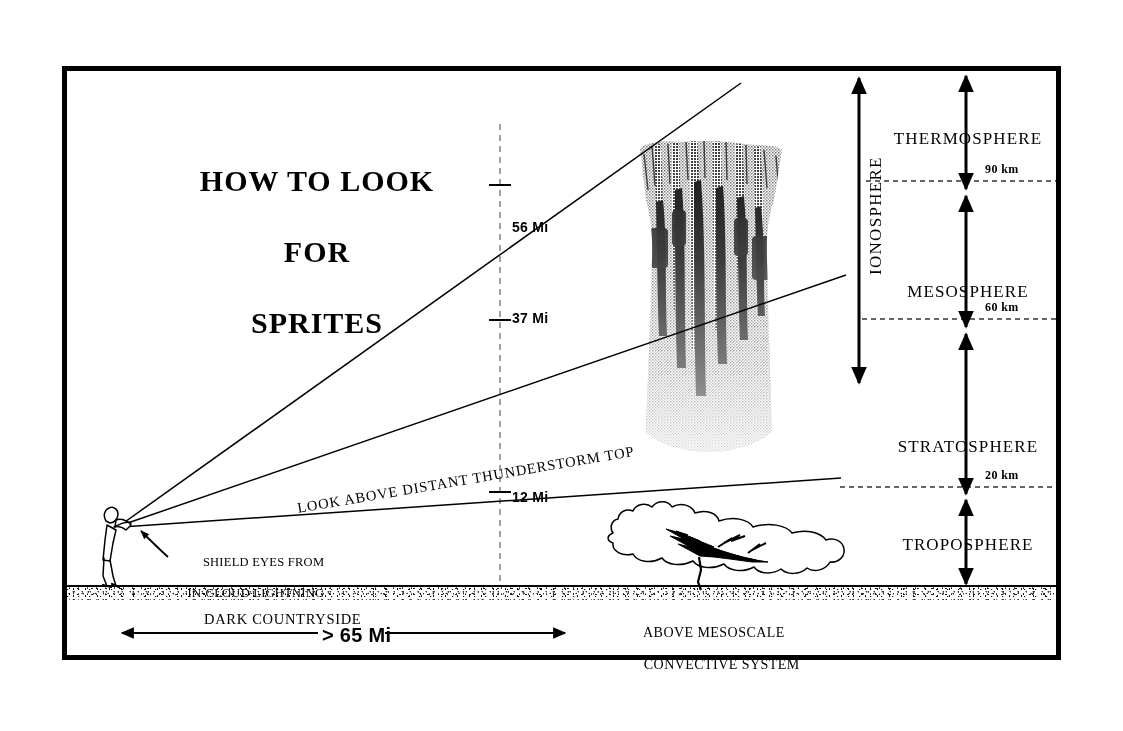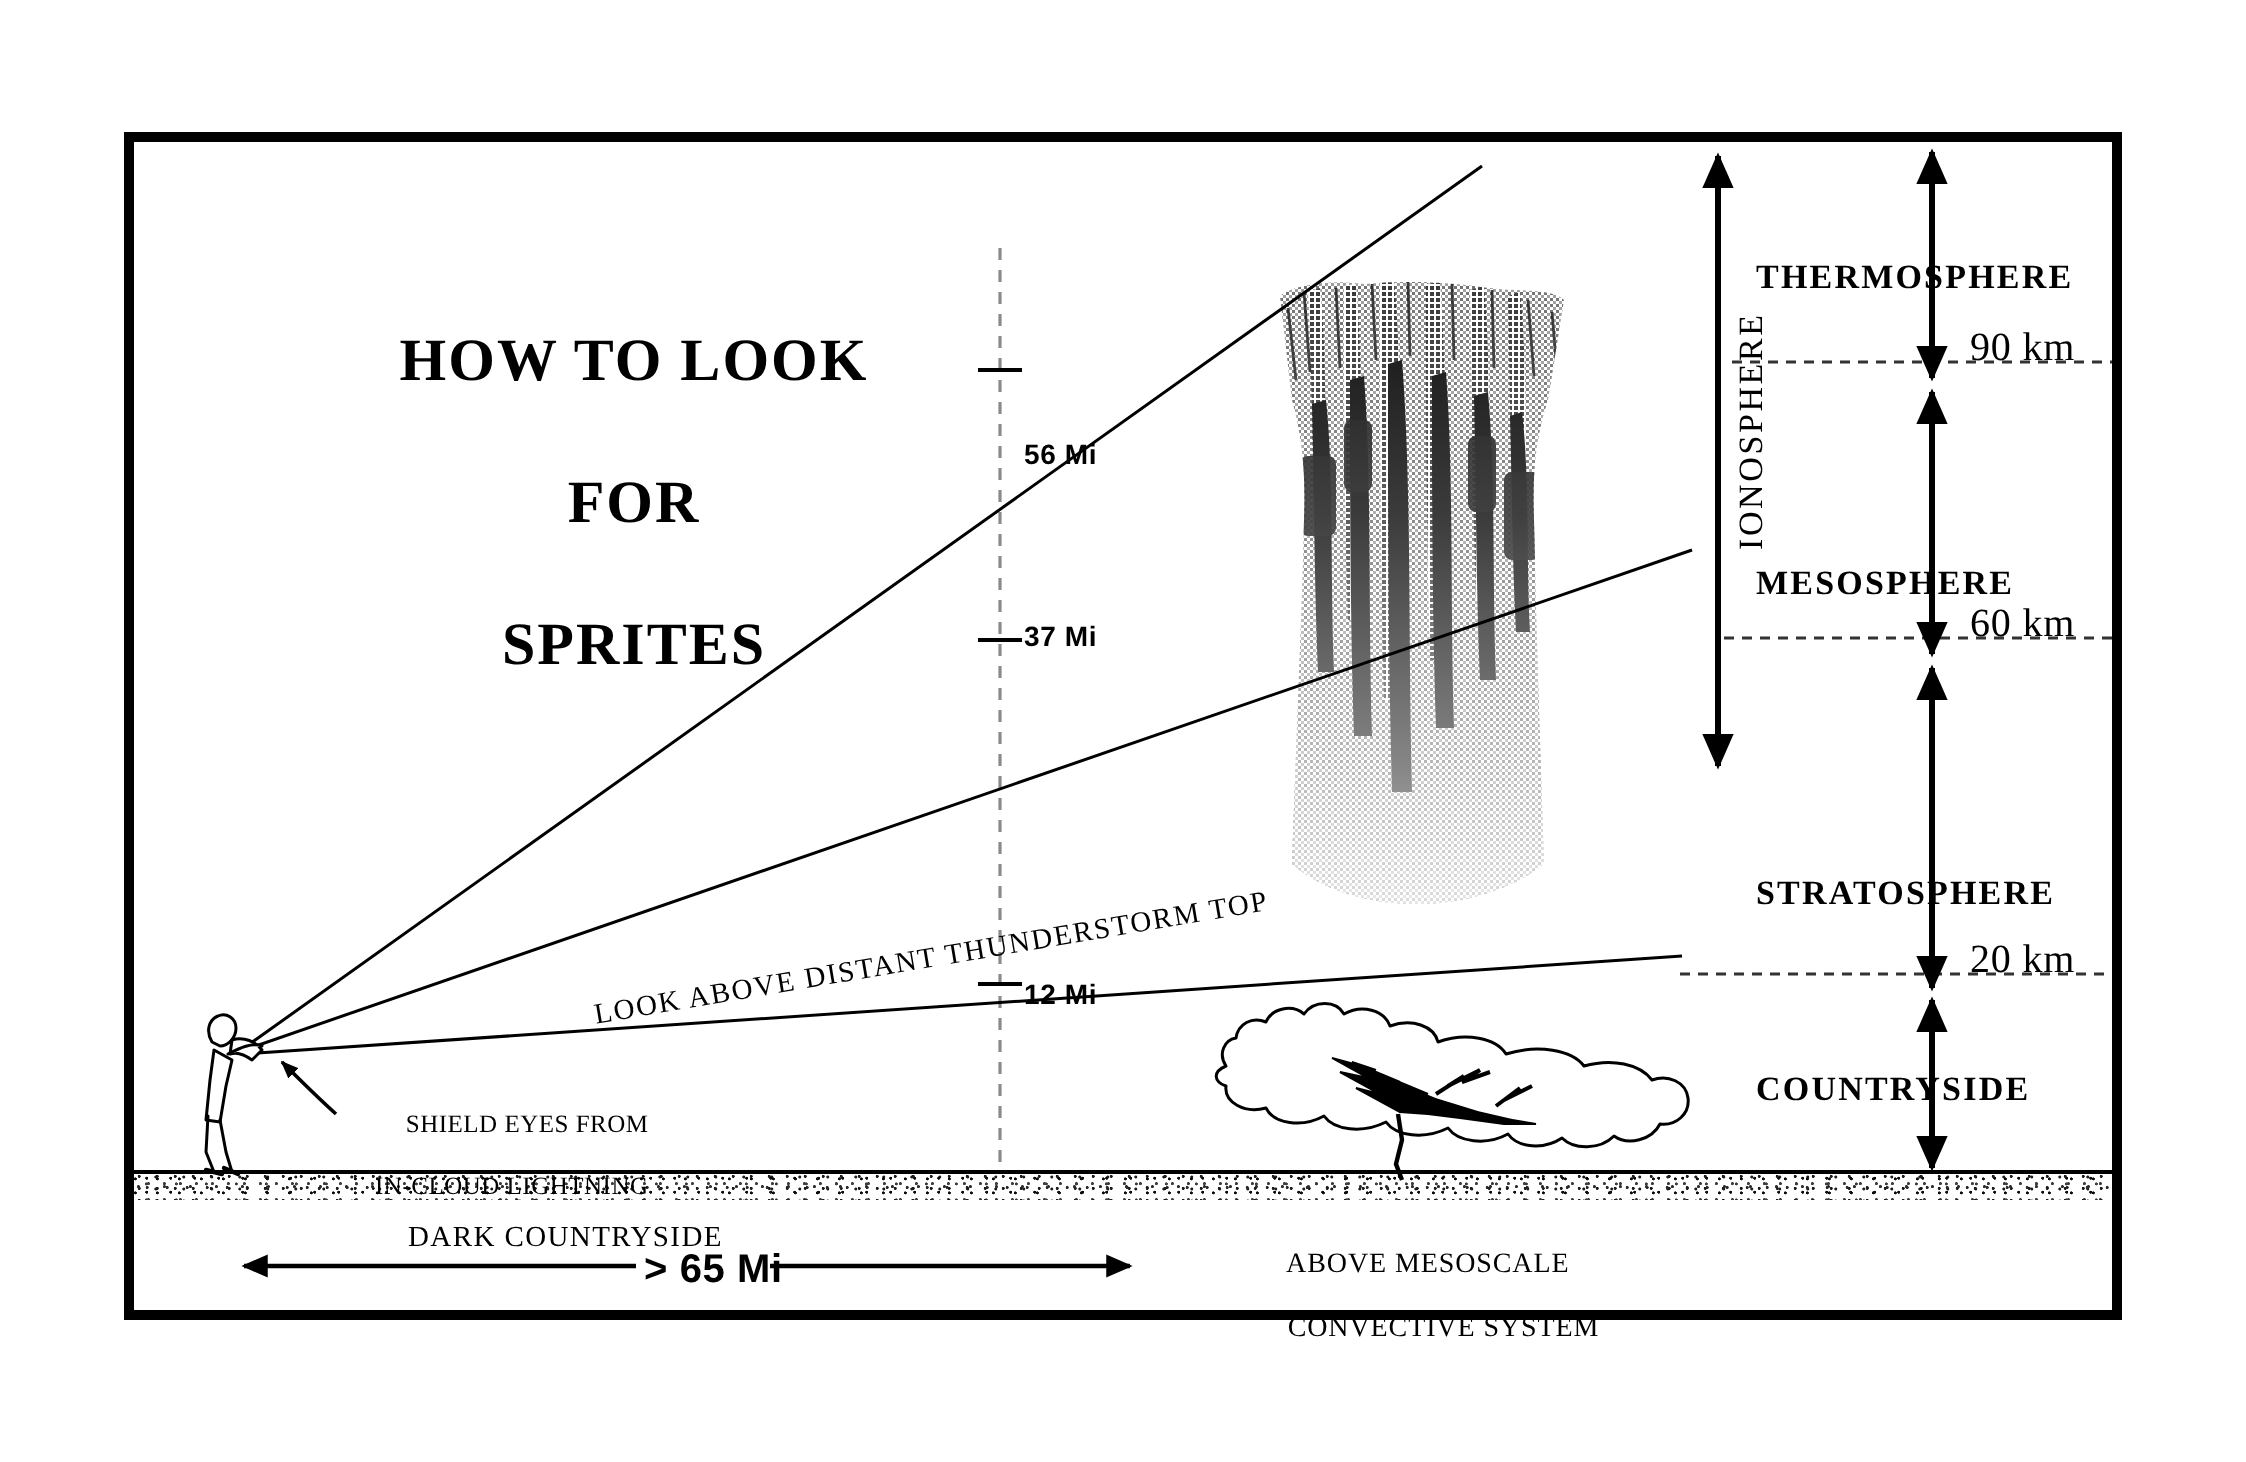--- a/index.html
+++ b/index.html
@@ -54,27 +54,28 @@
     font-weight: bold;
     letter-spacing: 1.0px;
     line-height: 1.18;
   }
   .mile-label {
     font-size: 14px;
     font-weight: bold;
     letter-spacing: 0.3px;
   }
   .km-label {
-    font-size: 20px;
+    font-size: 12px;
     letter-spacing: 0.4px;
+    font-weight: bold;
   }
   .layer-label {
     font-size: 17px;
     letter-spacing: 1.1px;
-    font-weight: bold;
+    text-align: center;
   }
   #ionosphere-label {
     font-size: 17px;
     letter-spacing: 1.3px;
     transform-origin: 0 0;
     transform: rotate(-90deg);
     left: 866px;
     top: 275px;
   }
   #sightline-label {
@@ -290,21 +291,21 @@
   <div class="txt sans mile-label" style="left:512px; top:311px;">37 Mi</div>
   <div class="txt sans mile-label" style="left:512px; top:490px;">12 Mi</div>
 
   <div class="txt serif km-label" style="left:985px; top:163px;">90 km</div>
   <div class="txt serif km-label" style="left:985px; top:301px;">60 km</div>
   <div class="txt serif km-label" style="left:985px; top:469px;text-align:right;">20 km</div>
 
   <div class="txt serif layer-label" style="left:878px; top:129px; width:180px;">THERMOSPHERE</div>
   <div class="txt serif layer-label" style="left:878px; top:282px; width:180px;">MESOSPHERE</div>
   <div class="txt serif layer-label" style="left:878px; top:437px; width:180px;">STRATOSPHERE</div>
-  <div class="txt serif layer-label" style="left:878px; top:535px; width:180px;">COUNTRYSIDE</div>
+  <div class="txt serif layer-label" style="left:878px; top:535px; width:180px;">TROPOSPHERE</div>
 
   <div class="txt serif" id="ionosphere-label">IONOSPHERE</div>
 
   <div class="txt serif" id="sightline-label">LOOK ABOVE DISTANT THUNDERSTORM TOP</div>
 
   <div class="txt serif small-caption" style="left:174px; top:540px;text-align:right;">
     <span>SHIELD EYES FROM</span><br>
     <span>IN-CLOUD LIGHTNING</span>
   </div>
 

